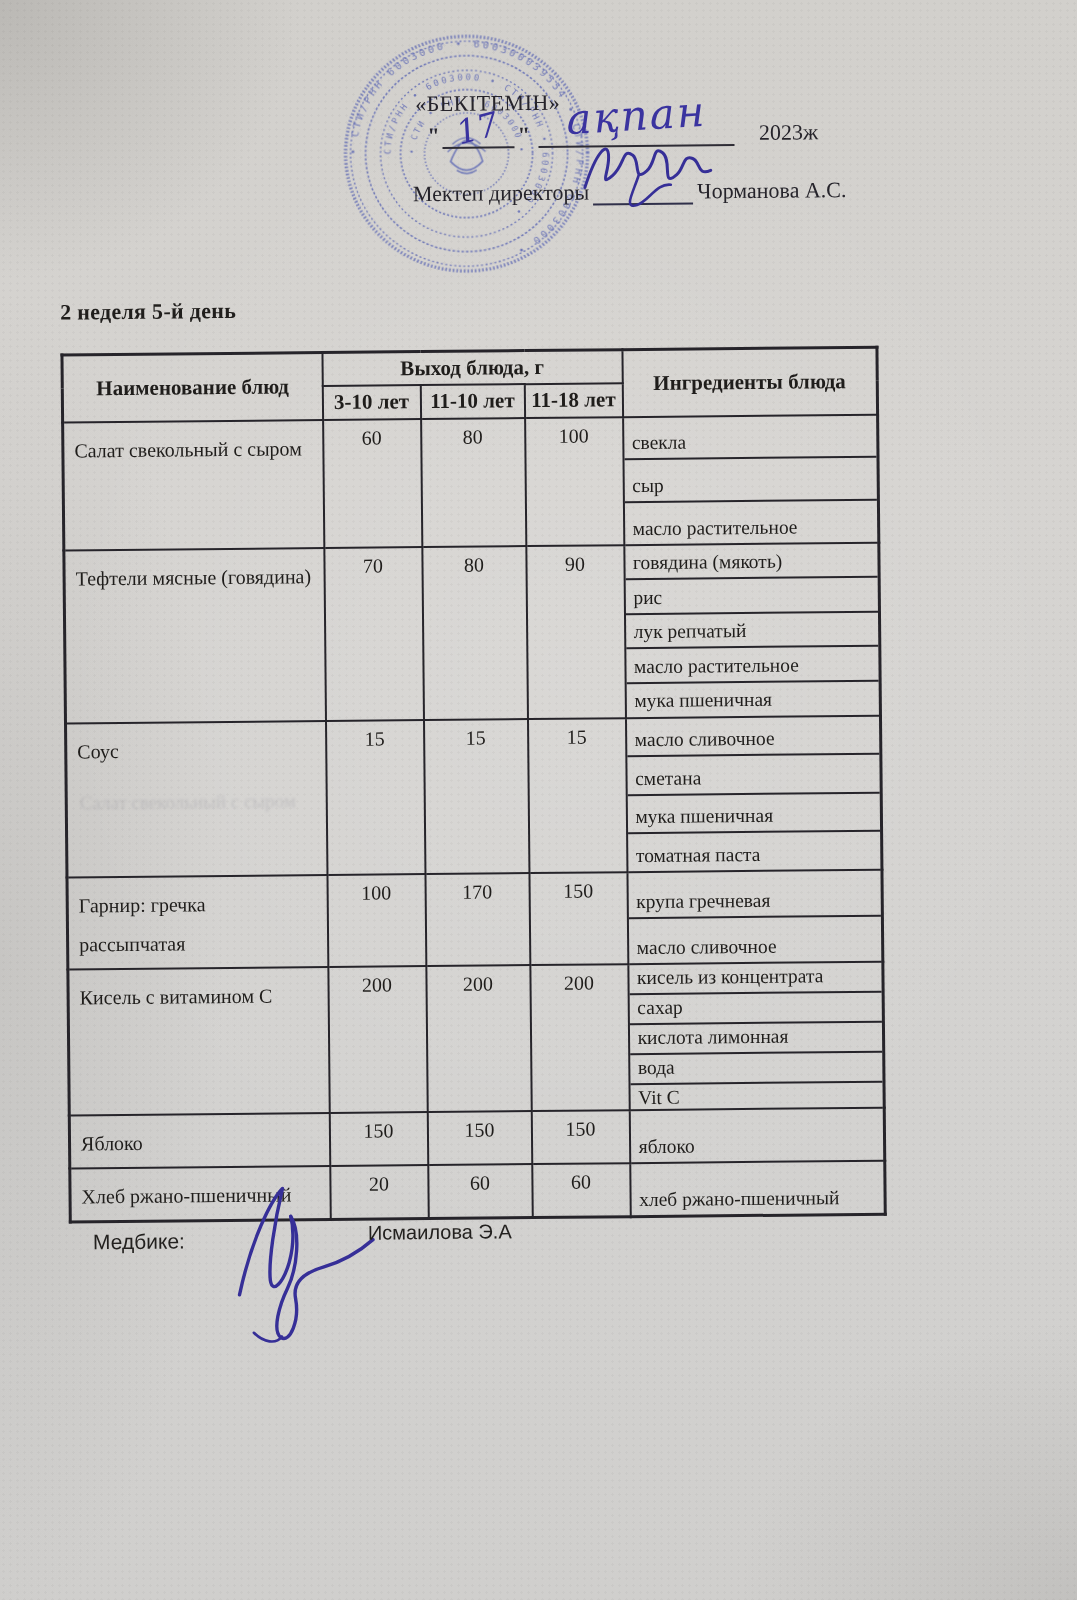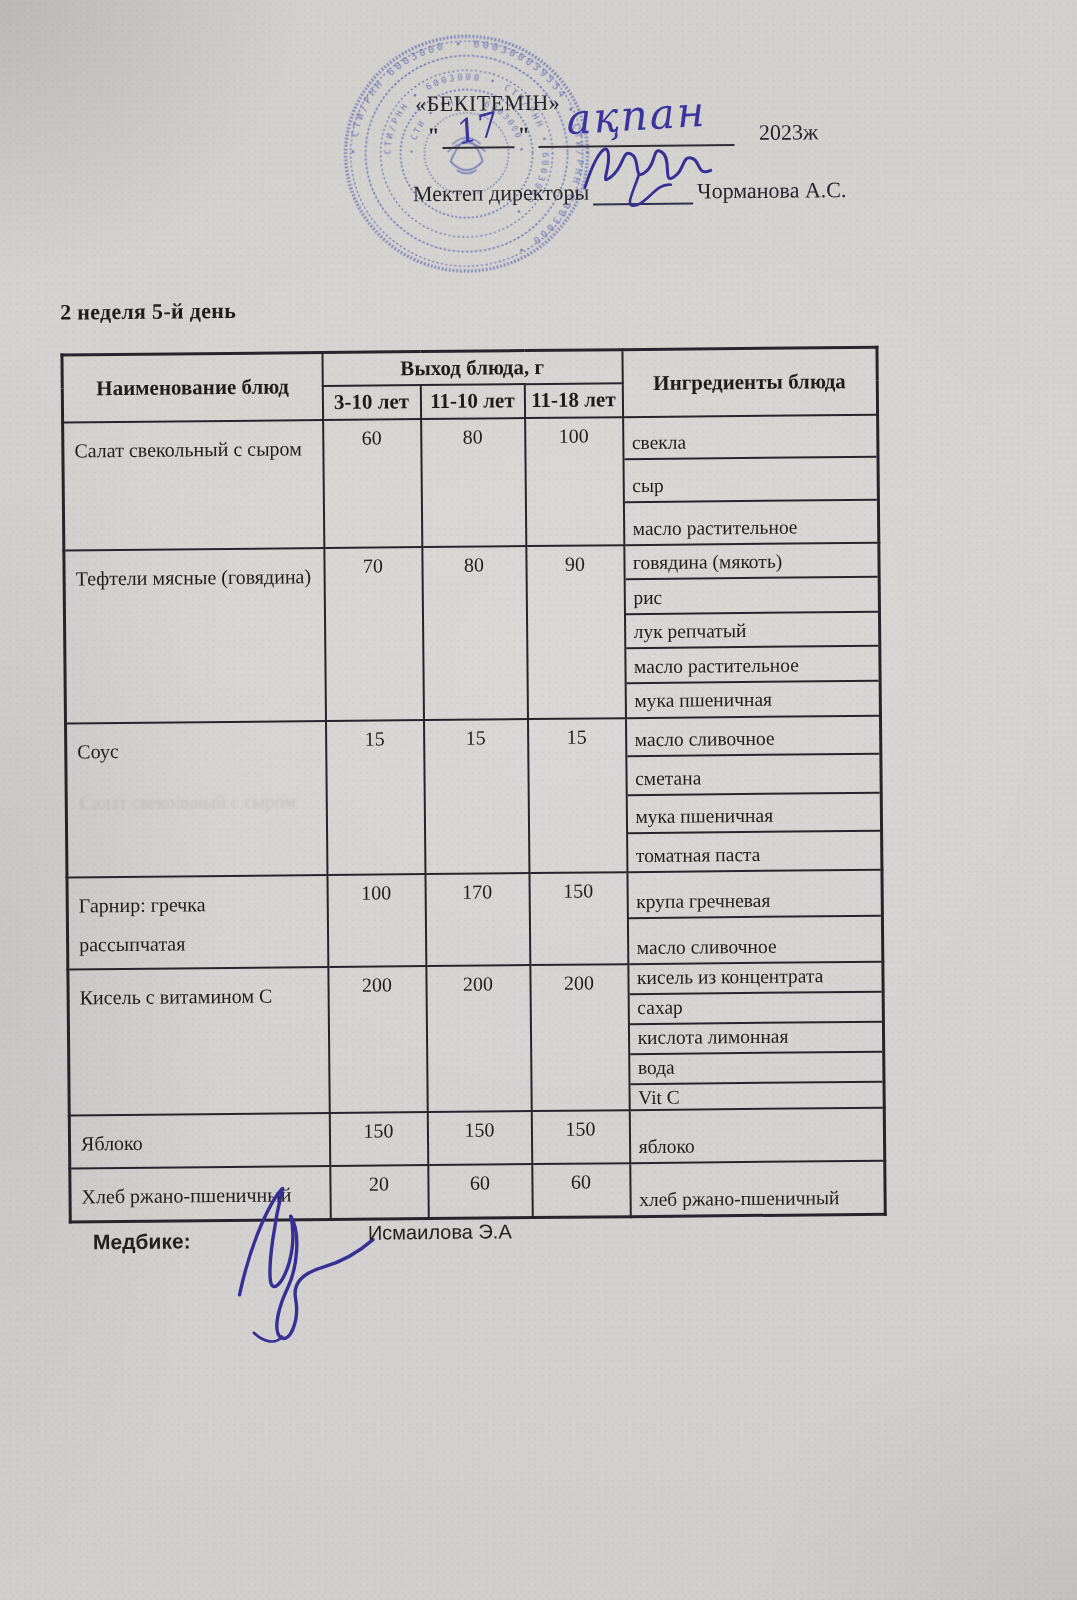--- a/index.html
+++ b/index.html
@@ -57,21 +57,21 @@
   .menu thead tr.r2{height:34px;}
   td.dish{vertical-align:top;padding:8px 10px 4px;line-height:1.95;position:relative;}
   td.num{vertical-align:top;text-align:center;padding-top:6px;}
   td.ing-cell{position:relative;padding:0;}
   .ing-stack{position:absolute;inset:0;display:flex;flex-direction:column;}
   .ing{flex:1;border-bottom:2px solid #26242a;display:flex;align-items:flex-end;padding:2px 8px 4px;font-size:19.5px;}
   .ing:last-child{border-bottom:none;}
   .ghost{position:absolute;left:12px;top:64px;width:220px;color:rgba(55,55,75,0.13);filter:blur(1px);font-size:19px;line-height:1.6;}
 
   
-  .nurse-label{position:absolute;left:88px;top:1226px;font-family:"Liberation Sans", sans-serif;font-size:21px;color:#23211f;font-weight:700;}
+  .nurse-label{position:absolute;left:88px;top:1226px;font-family:"Liberation Sans", sans-serif;font-size:21px;color:#23211f;font-weight:400;}
   .nurse-name{position:absolute;left:363px;top:1220px;font-family:"Liberation Sans", sans-serif;font-size:20px;color:#23211f;}
   .sig-nurse{position:absolute;left:218px;top:1172px;}
 </style>
 </head>
 <body>
 
 <div class="paper">
   <div class="tilt">
 
     <svg class="stamp" width="272" height="258" viewBox="0 0 272 258">

